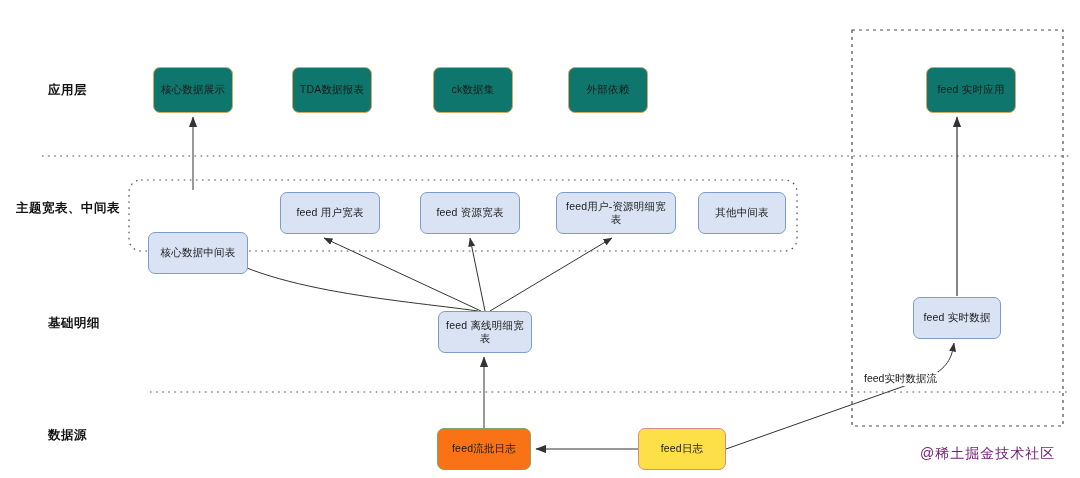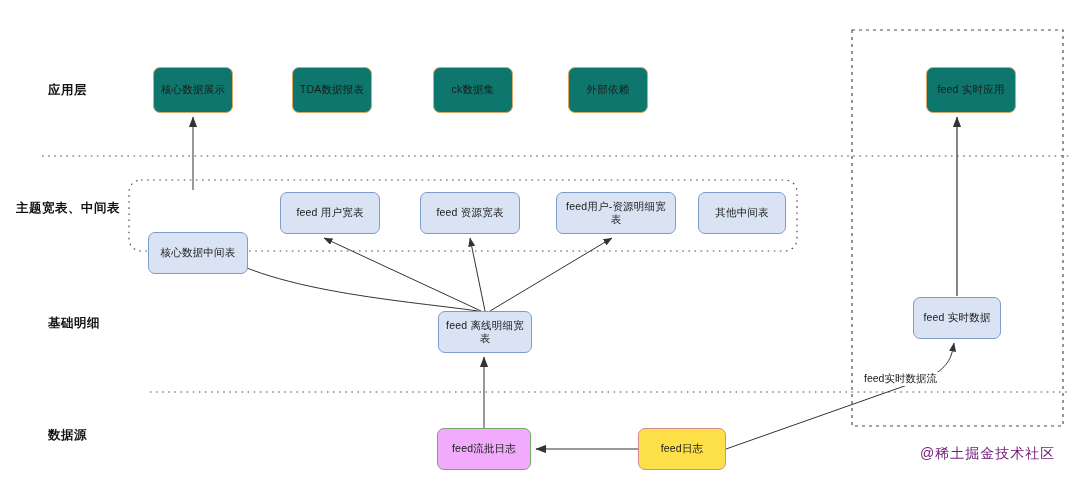--- a/index.html
+++ b/index.html
@@ -41,21 +41,21 @@
   }
   .node.app {
     background: #0f766e;
     border: 1px solid #d6a860;
   }
   .node.mid {
     background: #dae3f3;
     border: 1px solid #7e9cc8;
   }
   .node.src-green {
-    background: #f0abfc;
+    background: #f97316;
     border: 1px solid #7ba670;
   }
   .node.src-pink {
     background: #fde047;
     border: 1px solid #d98b8b;
   }
   .row-label {
     position: absolute;
     font-size: 12.5px;
     font-weight: bold;

